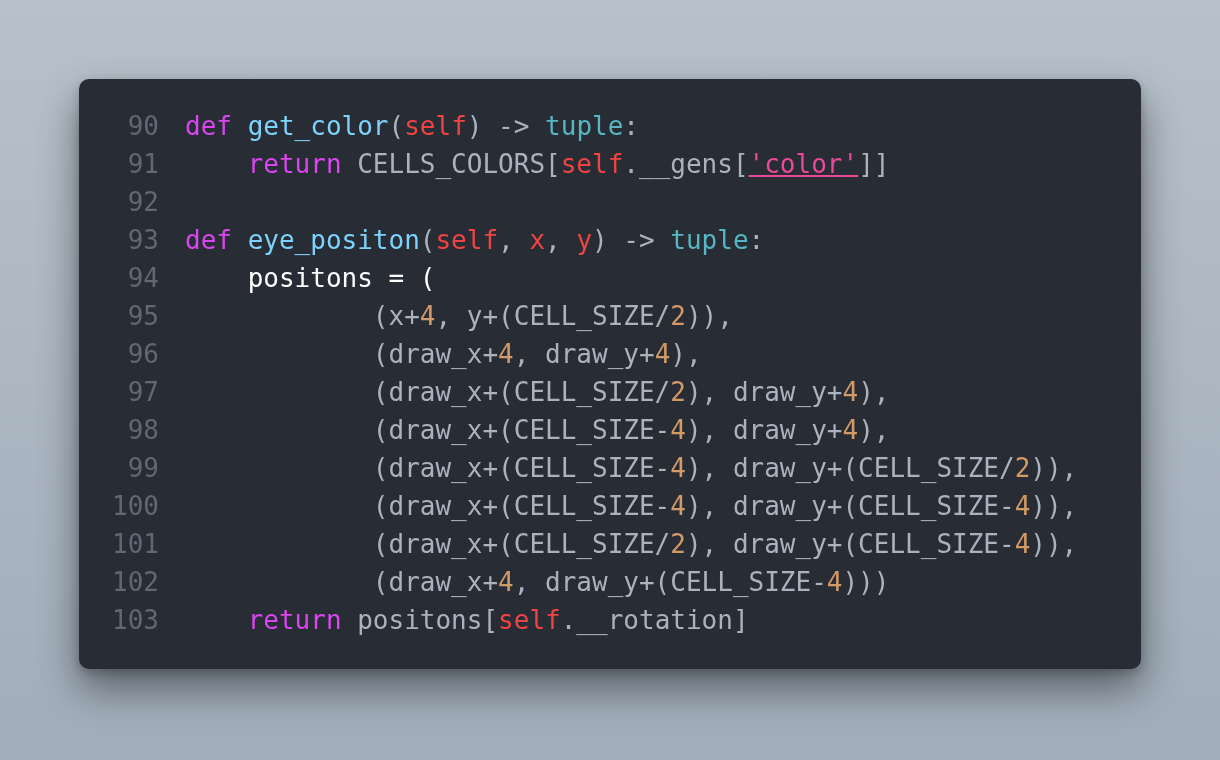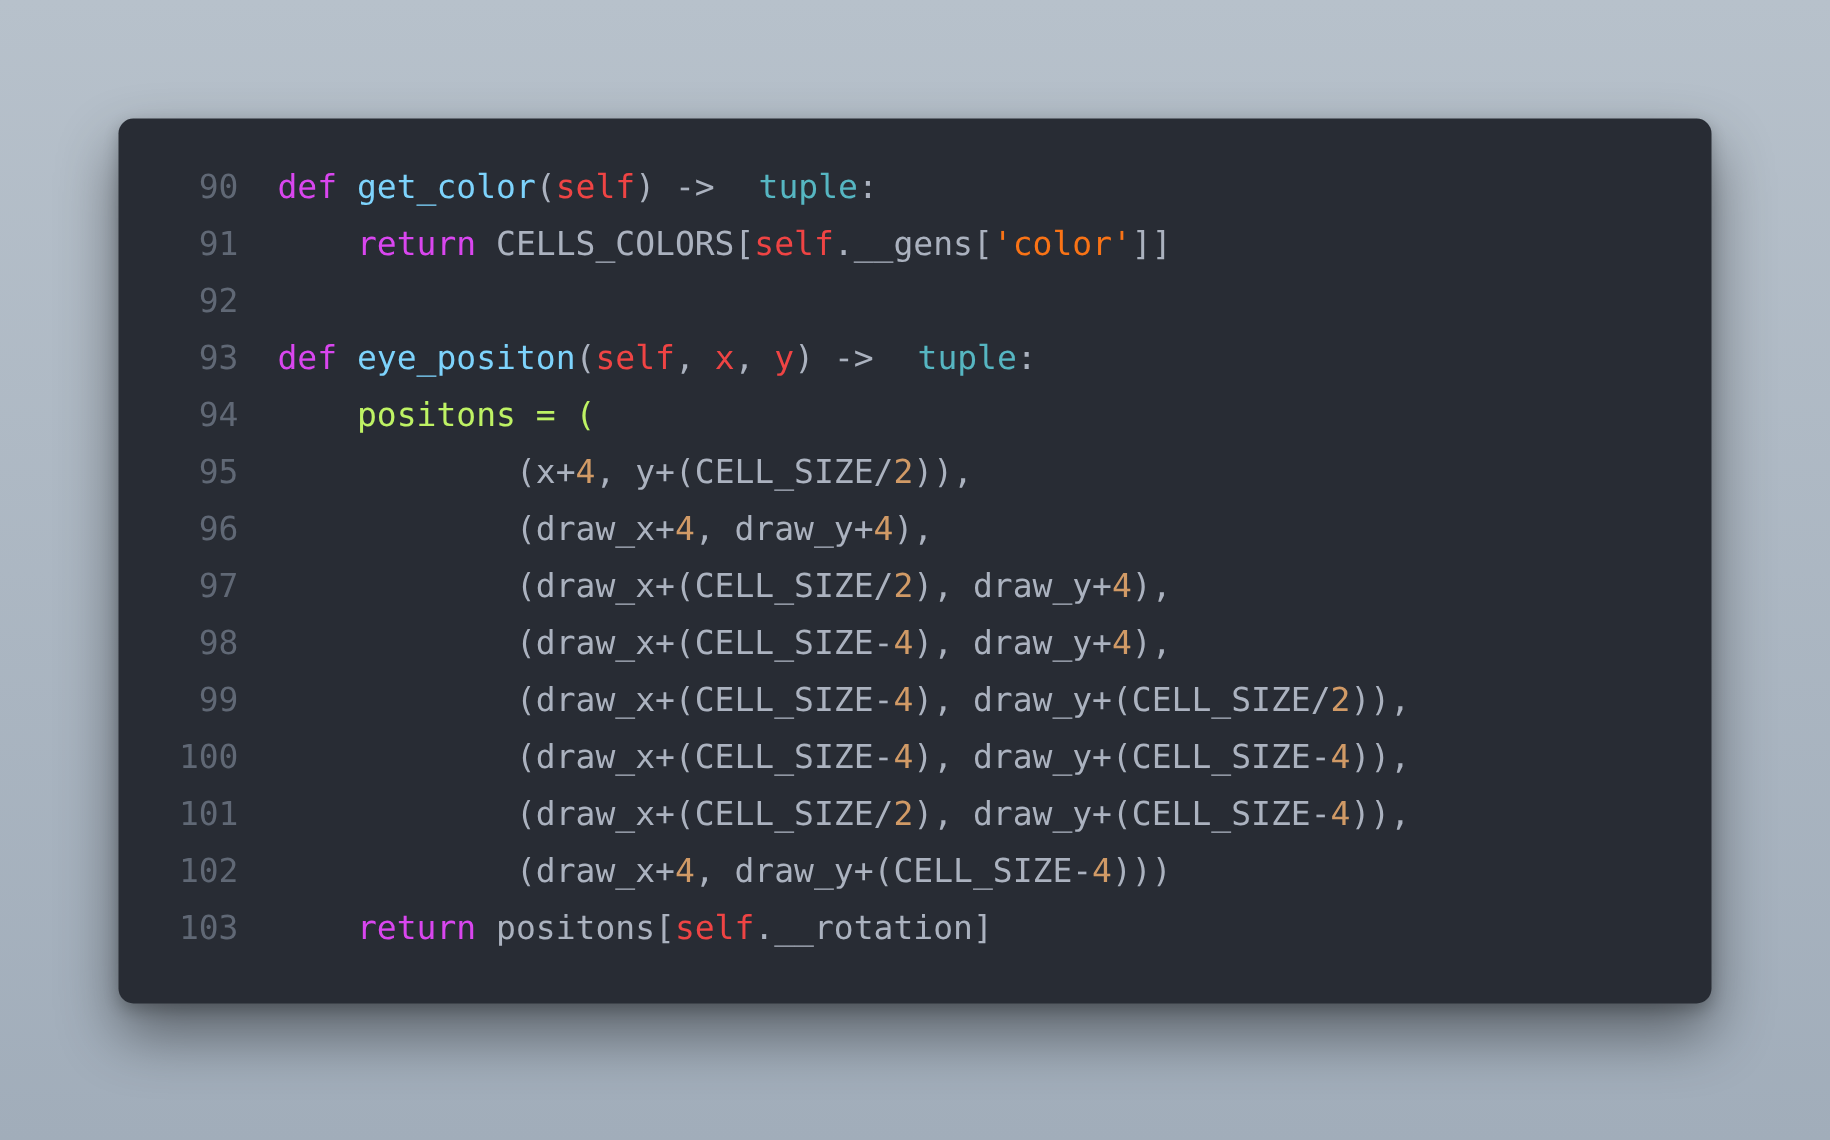--- a/index.html
+++ b/index.html
@@ -18,21 +18,21 @@
     top: 79px;
     width: 1062px;
     box-sizing: border-box;
     background: #282c34;
     border-radius: 10px;
     padding: 28px 28px 30px 24px;
     box-shadow: 0 20px 40px rgba(0,0,0,0.45), 0 4px 10px rgba(0,0,0,0.20);
     color: #abb2bf;
   }
   .code {
-    font-size: 22px;
+    font-size: 26px;
     line-height: 38px;
     white-space: pre;
     display: block;
   }
   .line {
     display: flex;
   }
   .ln {
     width: 56px;
     text-align: right;
@@ -41,24 +41,24 @@
     flex-shrink: 0;
     padding-right: 26px;
   }
   .content {
     flex: 1;
   }
   
   .kw   { color: #d946ef; }  
   .fn   { color: #7dd3fc; }  
   .self { color: #ef4444; }
-  .type { color: #56b6c2; margin-left: 16px; }  
-  .str  { color: #f97316; }  
+  .type { color: #56b6c2; }  
+  .str  { color: #ec4899; text-decoration: underline; }  
   .num  { color: #d19a66; }  
-  .id   { color: #bef264; }  
+  .id   { color: #ffffff; }  
   .p    { color: #abb2bf; }
 </style>
 </head>
 <body>
 
 <div class="card">
   <div class="code" id="code-block"><div class="line"><span class="ln">90</span><span class="content"><span></span><span class="kw">def</span><span class="p"> </span><span class="fn">get_color</span><span class="p">(</span><span class="self">self</span><span class="p">) -&gt; </span><span class="type">tuple</span><span class="p">:</span></span></div><div class="line"><span class="ln">91</span><span class="content"><span>    </span><span class="kw">return</span><span class="p"> CELLS_COLORS[</span><span class="self">self</span><span class="p">.__gens[</span><span class="str">'color'</span><span class="p">]]</span></span></div><div class="line"><span class="ln">92</span><span class="content"><span></span></span></div><div class="line"><span class="ln">93</span><span class="content"><span></span><span class="kw">def</span><span class="p"> </span><span class="fn">eye_positon</span><span class="p">(</span><span class="self">self</span><span class="p">, </span><span class="self">x</span><span class="p">, </span><span class="self">y</span><span class="p">) -&gt; </span><span class="type">tuple</span><span class="p">:</span></span></div><div class="line"><span class="ln">94</span><span class="content"><span>    </span><span class="id">positons = (</span></span></div><div class="line"><span class="ln">95</span><span class="content"><span>            </span><span class="p">(x+</span><span class="num">4</span><span class="p">, y+(CELL_SIZE/</span><span class="num">2</span><span class="p">)),</span></span></div><div class="line"><span class="ln">96</span><span class="content"><span>            </span><span class="p">(draw_x+</span><span class="num">4</span><span class="p">, draw_y+</span><span class="num">4</span><span class="p">),</span></span></div><div class="line"><span class="ln">97</span><span class="content"><span>            </span><span class="p">(draw_x+(CELL_SIZE/</span><span class="num">2</span><span class="p">), draw_y+</span><span class="num">4</span><span class="p">),</span></span></div><div class="line"><span class="ln">98</span><span class="content"><span>            </span><span class="p">(draw_x+(CELL_SIZE-</span><span class="num">4</span><span class="p">), draw_y+</span><span class="num">4</span><span class="p">),</span></span></div><div class="line"><span class="ln">99</span><span class="content"><span>            </span><span class="p">(draw_x+(CELL_SIZE-</span><span class="num">4</span><span class="p">), draw_y+(CELL_SIZE/</span><span class="num">2</span><span class="p">)),</span></span></div><div class="line"><span class="ln">100</span><span class="content"><span>            </span><span class="p">(draw_x+(CELL_SIZE-</span><span class="num">4</span><span class="p">), draw_y+(CELL_SIZE-</span><span class="num">4</span><span class="p">)),</span></span></div><div class="line"><span class="ln">101</span><span class="content"><span>            </span><span class="p">(draw_x+(CELL_SIZE/</span><span class="num">2</span><span class="p">), draw_y+(CELL_SIZE-</span><span class="num">4</span><span class="p">)),</span></span></div><div class="line"><span class="ln">102</span><span class="content"><span>            </span><span class="p">(draw_x+</span><span class="num">4</span><span class="p">, draw_y+(CELL_SIZE-</span><span class="num">4</span><span class="p">)))</span></span></div><div class="line"><span class="ln">103</span><span class="content"><span>    </span><span class="kw">return</span><span class="p"> positons[</span><span class="self">self</span><span class="p">.__rotation]</span></span></div></div>
 </div>
 
 </body></html>

